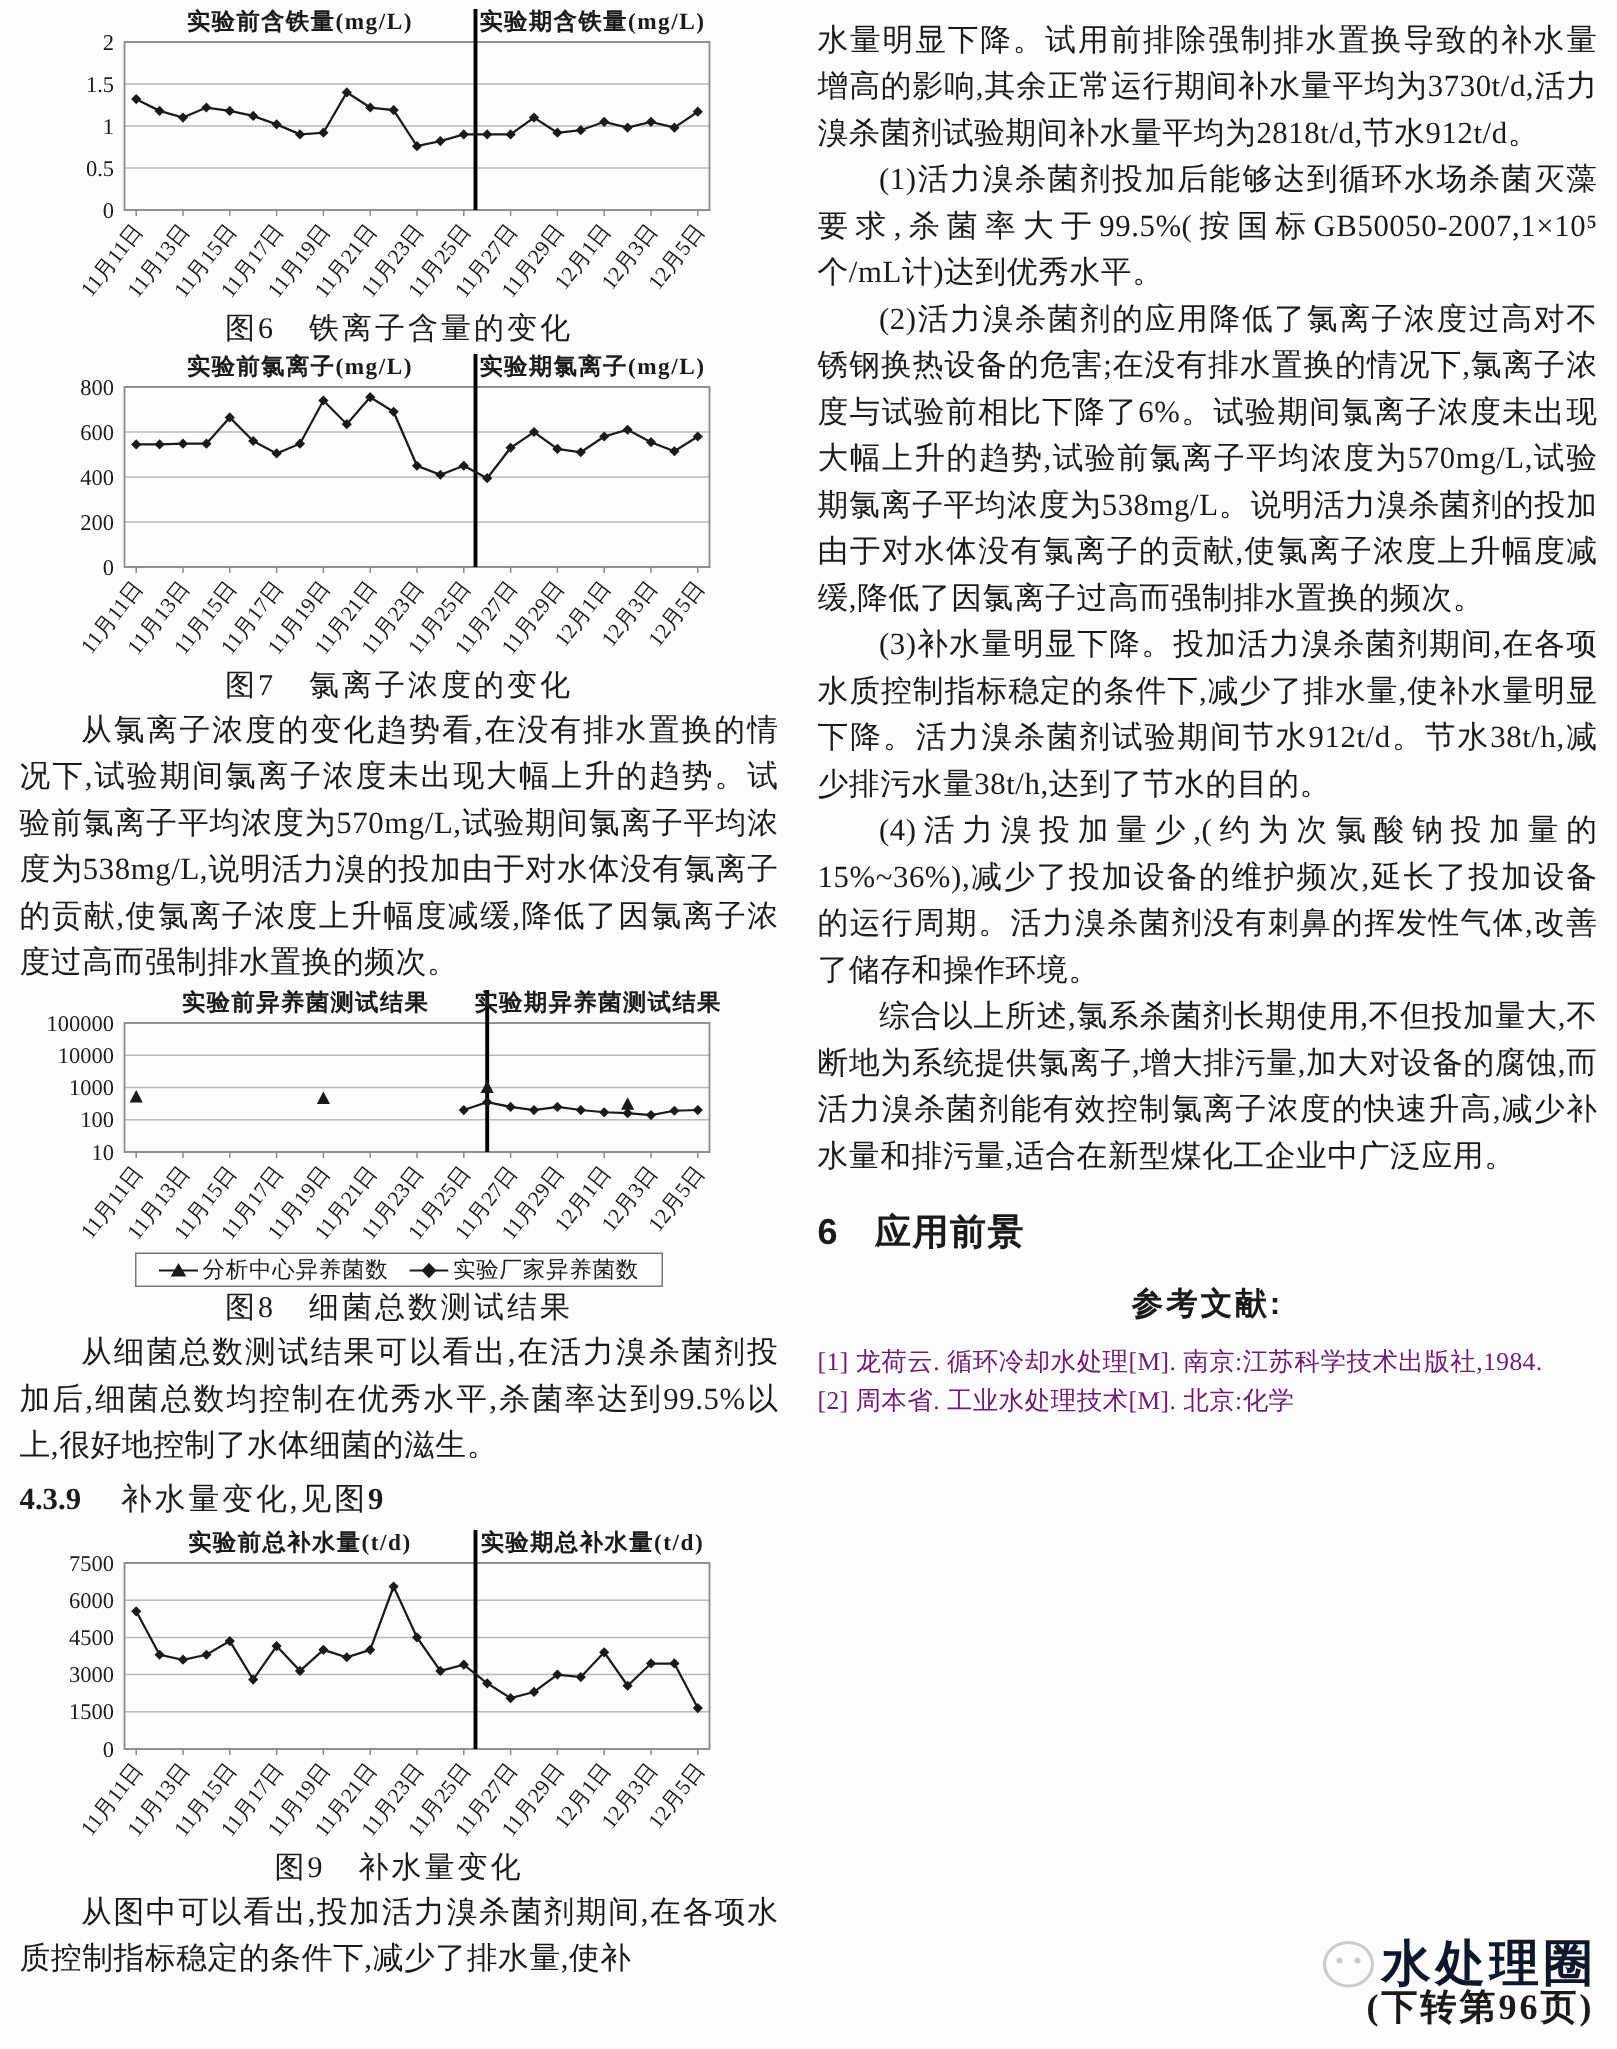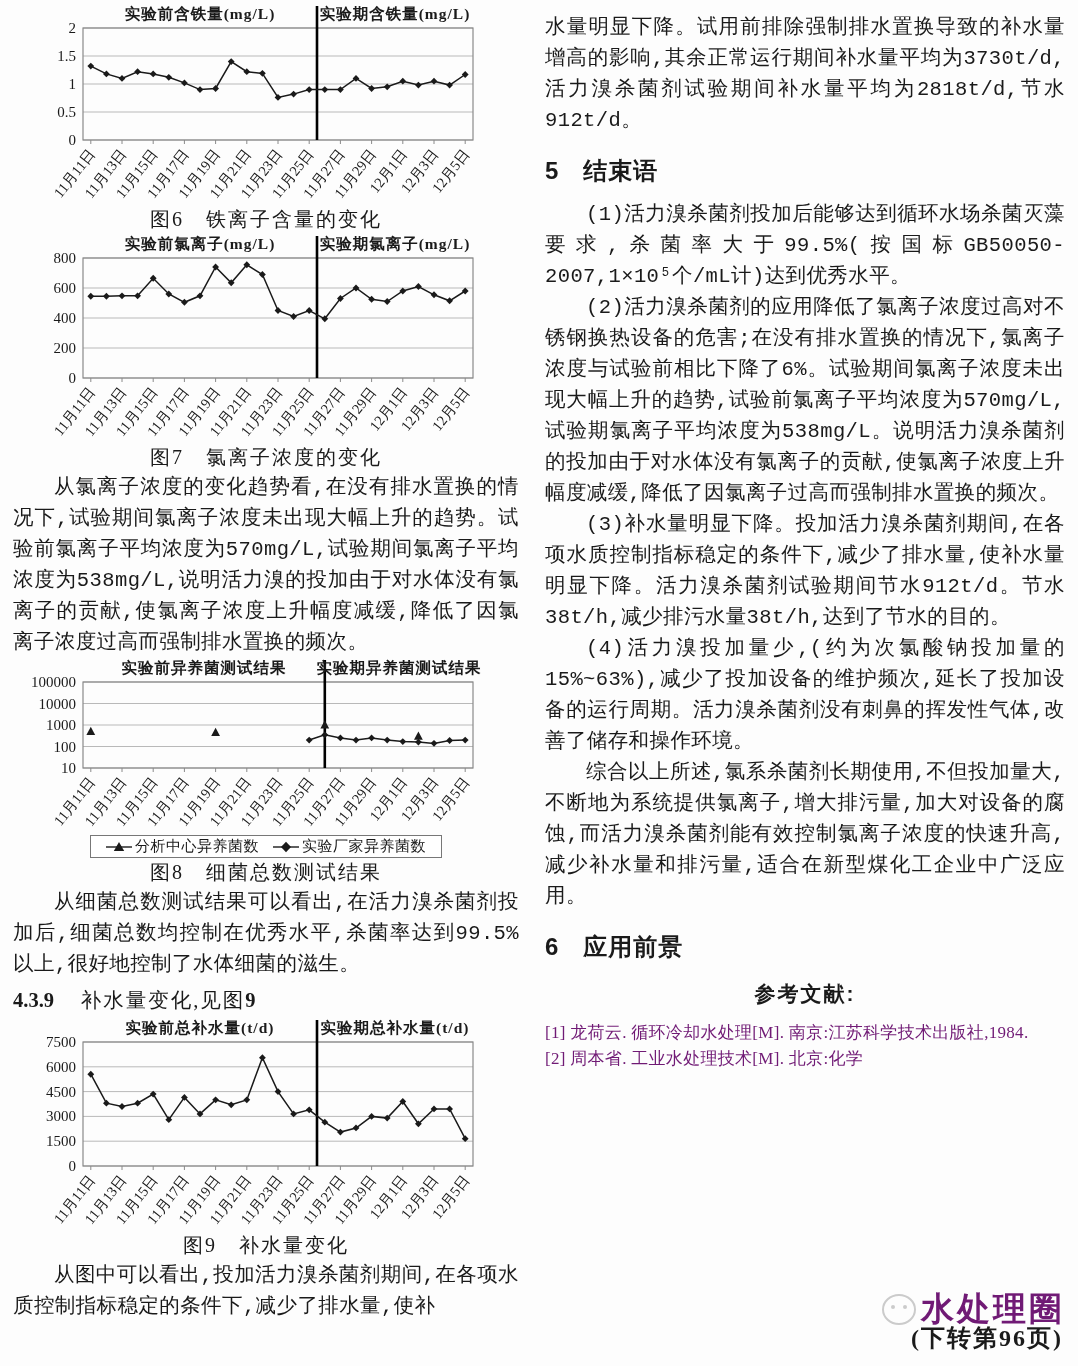--- a/index.html
+++ b/index.html
@@ -4,21 +4,21 @@
 <style>
   html,body{margin:0;padding:0;background:#d9d9d9;}
   .page{
     width:1078px;height:1366px;box-sizing:border-box;position:relative;overflow:hidden;
     background:#fdfdfd;color:#1a1a1a;margin:0 auto;
     font-family:"Liberation Serif","DejaVu Serif",serif;
     display:flex;padding:4px 13px 0 13px;
   }
   .col-left{width:506px;flex:none;}
   .col-right{width:520px;flex:none;margin-left:26px;position:relative;padding-top:8px;box-sizing:border-box;}
-  .body{font-size:20.5px;line-height:31px;text-align:justify;margin:0;letter-spacing:0.4px;font-family:Liberation Mono, monospace;}
+  .body{font-size:20.5px;line-height:31px;text-align:justify;margin:0;letter-spacing:0.4px;}
   .ind{text-indent:2em;}
   h3.sec3{font-size:20.5px;font-weight:normal;margin:5px 0 3px;line-height:30px;}
   h3.sec3 .n{font-family:"Liberation Serif","DejaVu Serif",serif;font-weight:bold;margin-right:1.3em;}
   h3.sec3 .h3t{letter-spacing:2px;}
   h3.sec3 .fign{font-weight:bold;}
   h2.sec2{font-family:"Liberation Sans","DejaVu Sans",sans-serif;font-size:24px;font-weight:bold;
     margin:20px 0 13px;line-height:30px;letter-spacing:1px;}
   h2.sec2 .num{margin-right:24px;}
   figure.fig{margin:0;padding:0;}
   .chart{width:486px;margin:0 auto;text-align:center;}
@@ -29,21 +29,21 @@
   .t-title{font-size:15.5px;font-weight:bold;letter-spacing:1px;}
   .fig-caption{text-align:center;font-size:20px;line-height:24px;margin:1px 0 3px;letter-spacing:2px;}
   .legend{display:flex;justify-content:center;align-items:center;width:fit-content;
     margin:1px auto 2px;border:1.5px solid #777;padding:1px 8px;font-size:15px;background:#fff;}
   .lg-item{display:flex;align-items:center;margin:0 7px;}
   .lg-label{margin-left:3px;letter-spacing:0.5px;}
   .ref-head{font-family:"Liberation Sans","DejaVu Sans",sans-serif;font-size:21px;font-weight:bold;
     margin:18px 0 12px;letter-spacing:2px;text-align:center;}
   .ref{font-size:17px;line-height:26px;margin:0;padding-left:2.2em;text-indent:-2.2em;color:#701a75;letter-spacing:0.3px;}
   .watermark{position:absolute;right:0;bottom:34px;display:flex;align-items:center;
-    color:#701a75;font-size:33px;font-weight:bold;letter-spacing:3px;
+    color:#0f172a;font-size:33px;font-weight:bold;letter-spacing:3px;
     font-family:"Liberation Sans","DejaVu Sans",sans-serif;pointer-events:none;}
   .wm-logo{width:30px;height:27px;border:2.5px solid #cbcbcb;border-radius:50%;margin-right:5px;position:relative;flex:none;}
   .wm-logo::before,.wm-logo::after{content:"";position:absolute;top:9px;width:4px;height:4px;border-radius:50%;background:#cbcbcb;}
   .wm-logo::before{left:7px;} .wm-logo::after{right:7px;}
   .cont-note{position:absolute;right:2px;bottom:12px;font-size:24px;font-weight:bold;letter-spacing:2px;}
 </style>
 </head>
 <body>
 
 <div class="page">
@@ -363,26 +363,25 @@
     </figure>
 
     <p class="body ind">从图中可以看出,投加活力溴杀菌剂期间,在各项水质控制指标稳定的条件下,减少了排水量,使补</p>
 
   </div>
 
   <div class="col col-right">
 
     <p class="body">水量明显下降。试用前排除强制排水置换导致的补水量增高的影响,其余正常运行期间补水量平均为3730t/d,活力溴杀菌剂试验期间补水量平均为2818t/d,节水912t/d。</p>
 
-    <h2 class="sec2"><span class="num">5</span><span>结束语</span></h2>
 
     <p class="body ind">(1)活力溴杀菌剂投加后能够达到循环水场杀菌灭藻要求,杀菌率大于99.5%(按国标GB50050-2007,1×10⁵个/mL计)达到优秀水平。</p>
     <p class="body ind">(2)活力溴杀菌剂的应用降低了氯离子浓度过高对不锈钢换热设备的危害;在没有排水置换的情况下,氯离子浓度与试验前相比下降了6%。试验期间氯离子浓度未出现大幅上升的趋势,试验前氯离子平均浓度为570mg/L,试验期氯离子平均浓度为538mg/L。说明活力溴杀菌剂的投加由于对水体没有氯离子的贡献,使氯离子浓度上升幅度减缓,降低了因氯离子过高而强制排水置换的频次。</p>
     <p class="body ind">(3)补水量明显下降。投加活力溴杀菌剂期间,在各项水质控制指标稳定的条件下,减少了排水量,使补水量明显下降。活力溴杀菌剂试验期间节水912t/d。节水38t/h,减少排污水量38t/h,达到了节水的目的。</p>
-    <p class="body ind">(4)活力溴投加量少,(约为次氯酸钠投加量的15%~63%),减少了投加设备的维护频次,延长了投加设备的运行周期。活力溴杀菌剂没有刺鼻的挥发性气体,改善了储存和操作环境。</p>
+    <p class="body ind">(4)活力溴投加量少,(约为次氯酸钠投加量的15%~36%),减少了投加设备的维护频次,延长了投加设备的运行周期。活力溴杀菌剂没有刺鼻的挥发性气体,改善了储存和操作环境。</p>
     <p class="body ind">综合以上所述,氯系杀菌剂长期使用,不但投加量大,不断地为系统提供氯离子,增大排污量,加大对设备的腐蚀,而活力溴杀菌剂能有效控制氯离子浓度的快速升高,减少补水量和排污量,适合在新型煤化工企业中广泛应用。</p>
 
     <h2 class="sec2"><span class="num">6</span><span>应用前景</span></h2>
 
 
     <p class="ref-head">参考文献:</p>
     <p class="ref">[1] 龙荷云. 循环冷却水处理[M]. 南京:江苏科学技术出版社,1984.</p>
     <p class="ref">[2] 周本省. 工业水处理技术[M]. 北京:化学</p>
 
     <div class="watermark">

